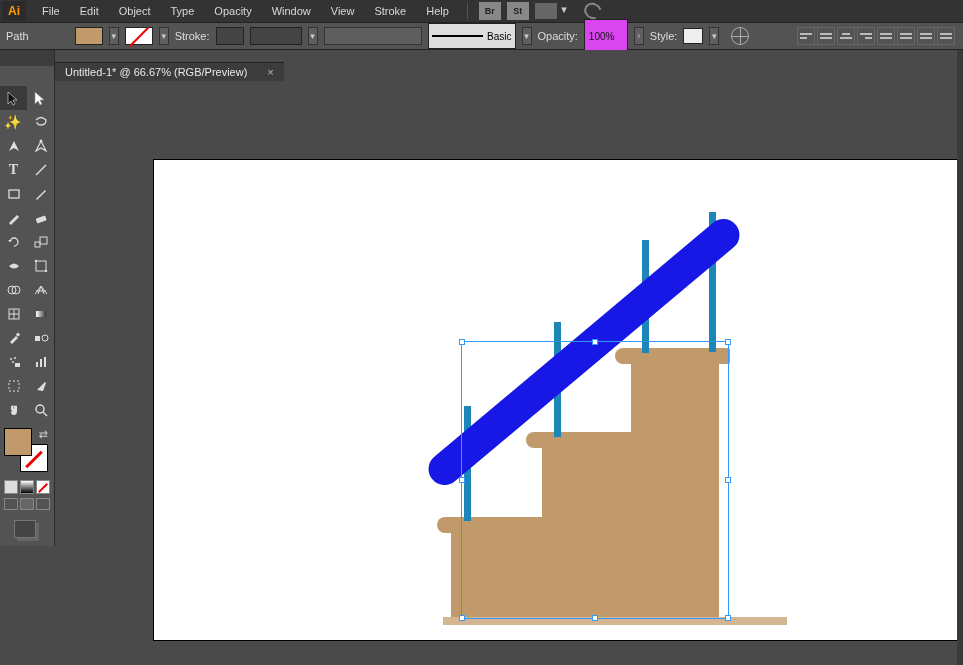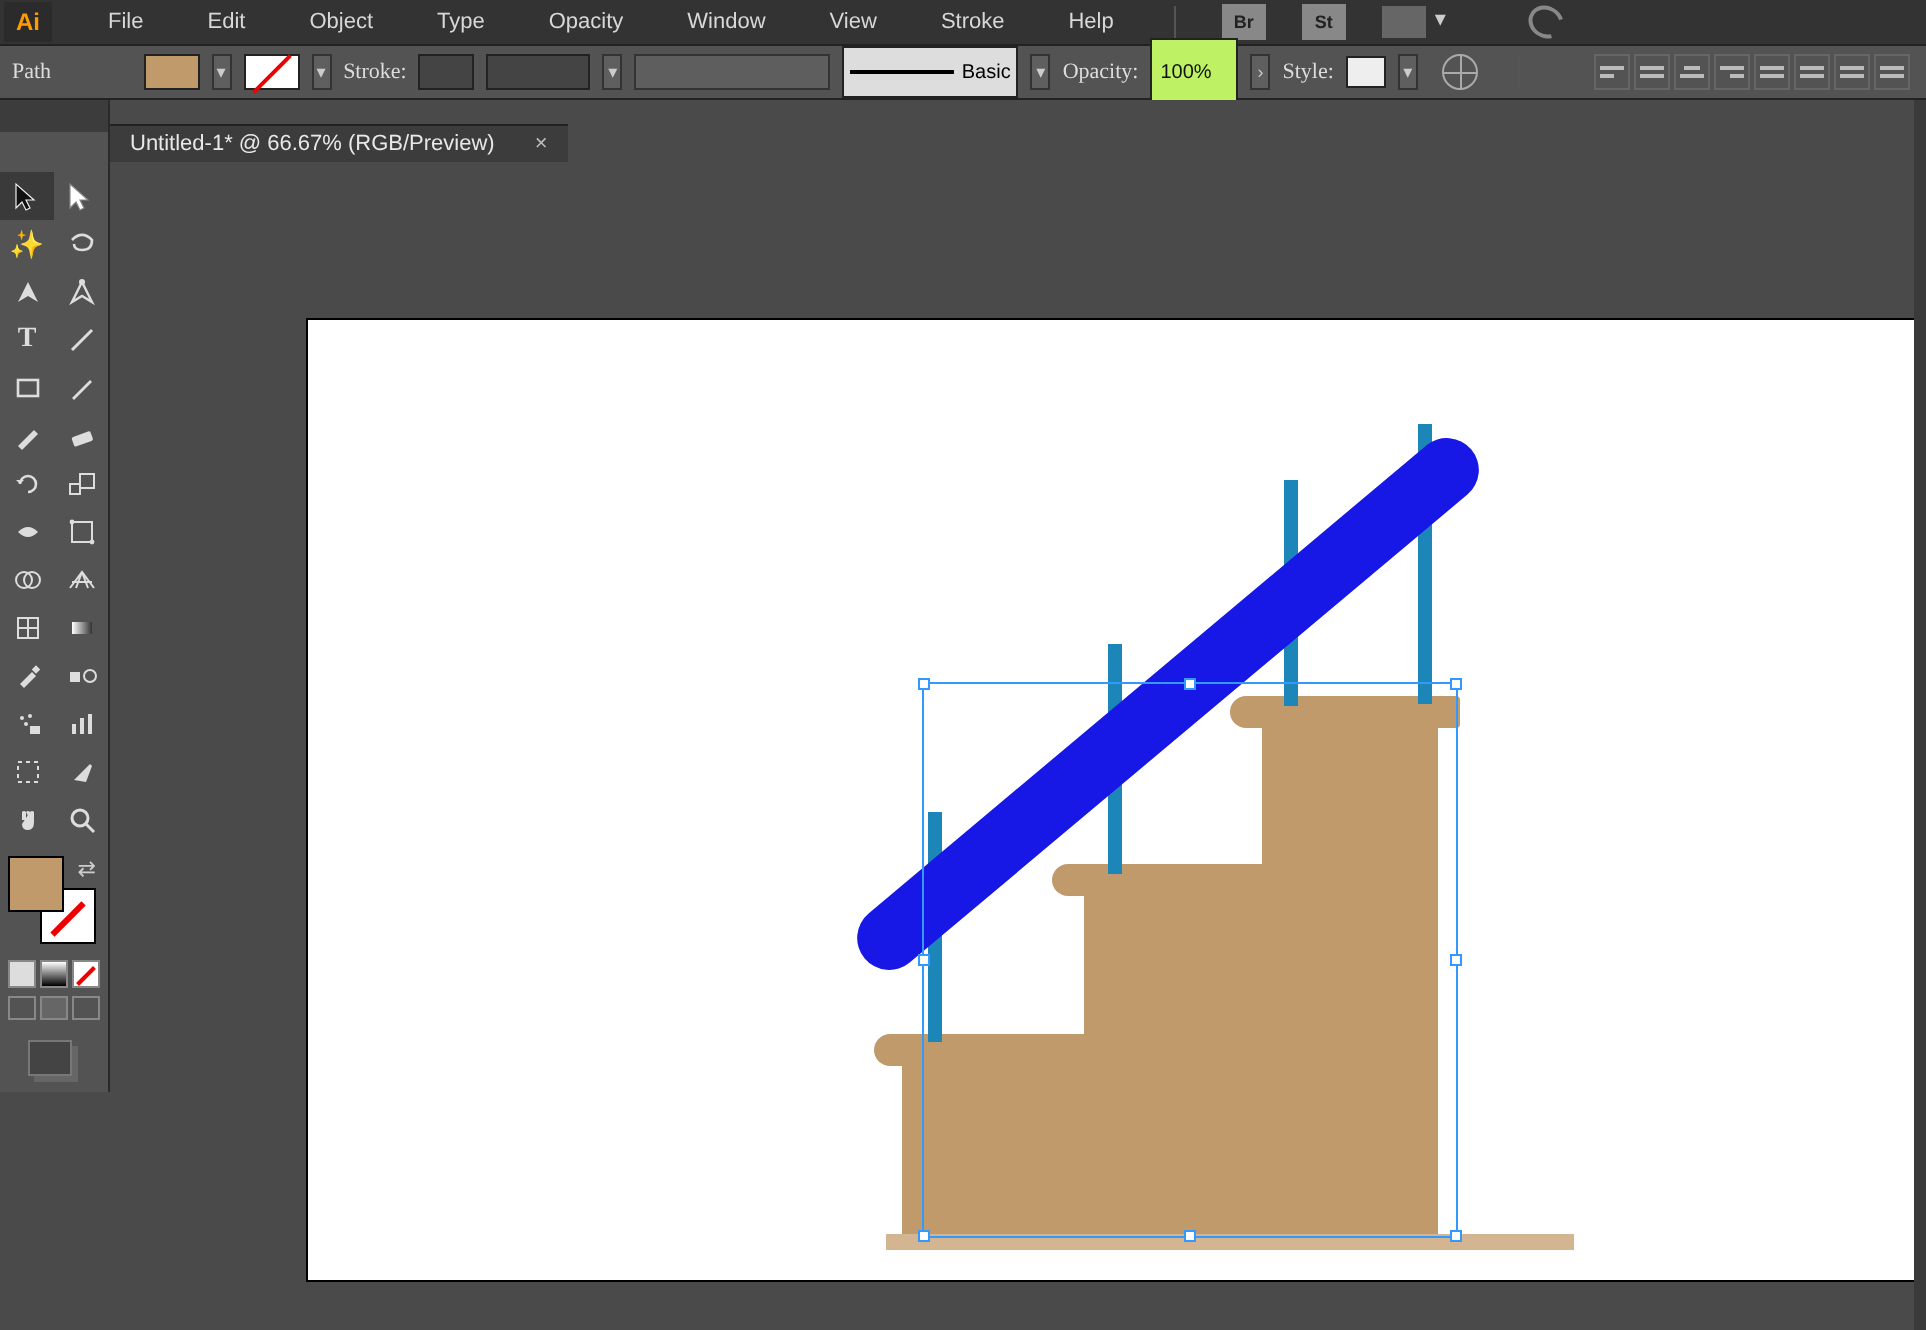--- a/index.html
+++ b/index.html
@@ -1,41 +1,41 @@
 <!DOCTYPE html>
 <html><head>
 <meta charset="utf-8">
 <style>
   * { box-sizing: border-box; margin: 0; padding: 0; font-family: "Segoe UI", Tahoma, sans-serif; }
   body { width: 963px; height: 665px; background: #4a4a4a; overflow: hidden; color: #e0e0e0; font-size: 11px; }
 
   
-  .menubar { background: #333333; height: 22px; display: flex; align-items: center; padding: 0 2px; gap: 12px; }
+  .menubar { background: #333333; height: 22px; display: flex; align-items: center; padding: 0 2px; gap: 0; }
   .app-logo { width: 24px; height: 20px; background: #2b2b2b; color: #ff9a00; font-weight: bold; font-size: 12px; display:flex; align-items:center; justify-content:center; margin-right: 6px; }
   .menu-item { padding: 3px 10px; color: #d8d8d8; cursor: default; }
   .menu-sep { width: 1px; height: 16px; background: #555; margin: 0 8px; }
   .menubar-iconbox { width: 22px; height: 18px; background: #888; color:#222; font-size:9px; font-weight:bold; display:flex; align-items:center; justify-content:center; margin: 0 3px; }
   .mb-dropdown { width:22px; height:16px; background:#666; margin:0 3px; position:relative; }
   .mb-dropdown:after{content:"▾"; color:#ccc; position:absolute; right:-10px; top:0;}
   .menubar-swirl { width:18px; height:16px; border:2px solid #888; border-radius:50%; border-right-color:transparent; margin-left:10px; transform:rotate(30deg);}
 
   
   .controlbar { background: #535353; height: 28px; display: flex; align-items: center; padding: 0 6px; gap: 6px; border-top:1px solid #222; border-bottom:1px solid #222;}
-  .ctrl-label { color: #ddd; font-size: 11px; font-family: Liberation Serif, serif; }
+  .ctrl-label { color: #ddd; font-size: 11px; }
   .swatch { width: 28px; height: 18px; border:1px solid #222; }
   .swatch-fill { background: #c19a6b; }
   .swatch-nostroke { background:#fff; position:relative; }
   .swatch-nostroke:after{content:""; position:absolute; left:0; right:0; top:50%; height:2px; background:#e00; transform:rotate(-45deg);}
   .mini-dd { width:10px; height:18px; background:#5f5f5f; color:#ccc; display:flex; align-items:center; justify-content:center; font-size:9px; border:1px solid #333;}
   .num-field { width:28px; height:18px; background:#444; border:1px solid #222; }
   .wide-field { width:52px; height:18px; background:#444; border:1px solid #222; }
   .brush-field { width:88px; height:18px; background:#ddd; display:flex; align-items:center; padding:12px 3px; border:1px solid #222; }
   .brush-line { flex:1; height:2px; background:#000; }
   .brush-label { color:#000; font-size:10px; margin-left:4px; }
-  .opacity-field { width:44px; height:34px; background:#bef264; color:#111; display:flex; align-items:center; padding:0 4px; border:1px solid #222; font-size:10px;}
+  .opacity-field { width:44px; height:34px; background:#d946ef; color:#111; display:flex; align-items:center; padding:0 4px; border:1px solid #222; font-size:10px;}
   .style-swatch { width:20px; height:16px; background:#eee; border:1px solid #222;}
   .alignbar { display:flex; gap:2px; margin-left:auto; margin-right:2px;}
   .align-ico { width:18px; height:18px; border:1px solid #666; display:flex; flex-direction:column; justify-content:center; gap:2px; padding:2px;}
   .align-ico span{height:2px; background:#bbb;}
   .globe { width:18px; height:18px; border:1.5px solid #aaa; border-radius:50%; position:relative; margin:0 6px;}
   .globe:before{content:"";position:absolute;left:50%;top:0;bottom:0;width:1px;background:#aaa;}
   .globe:after{content:"";position:absolute;top:50%;left:0;right:0;height:1px;background:#aaa;}
 
   
   .workspace { position: relative; height: calc(665px - 22px - 28px); background: #4a4a4a; }

